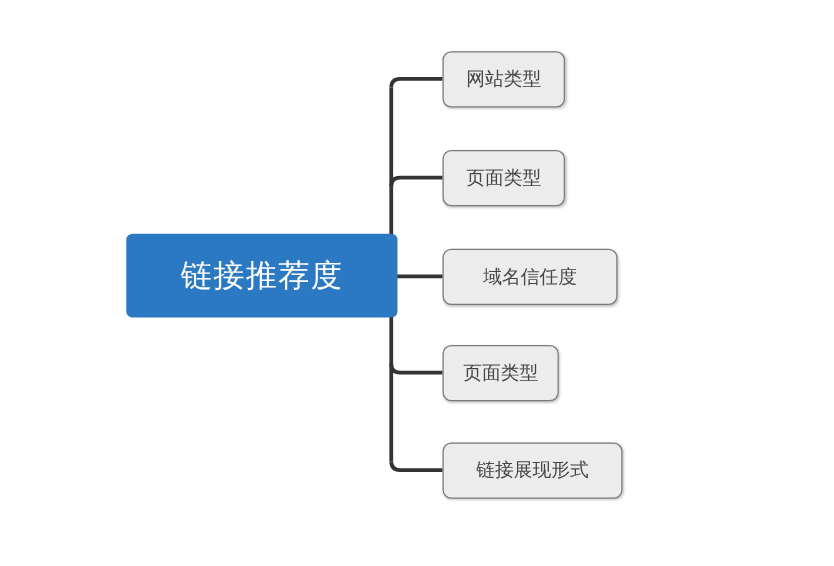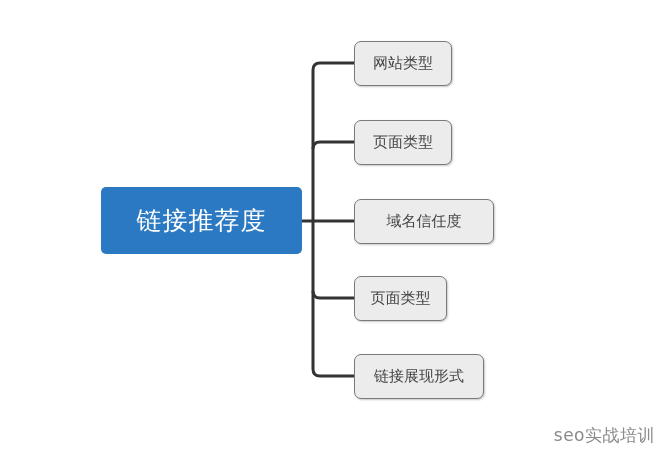--- a/index.html
+++ b/index.html
@@ -24,21 +24,21 @@
     left: 0;
     top: 0;
     width: 667px;
     height: 453px;
     pointer-events: none;
   }
   .root-node {
     position: absolute;
     left: 101px;
     top: 187px;
-    width: 201px;
+    width: 217px;
     height: 67px;
     border-radius: 5px;
     background: #2B79C2;
     display: flex;
     align-items: center;
     justify-content: center;
     box-sizing: border-box;
   }
   .root-label {
     color: #ffffff;
@@ -104,19 +104,18 @@
   </div>
 
   <div class="child-node" style="left:354px; top:199px; width:140px;">
     <span class="child-label">域名信任度</span>
   </div>
 
   <div class="child-node" style="left:354px; top:276px; width:93px;">
     <span class="child-label">页面类型</span>
   </div>
 
-  <div class="child-node" style="left:354px; top:354px; width:130px;">
+  <div class="child-node" style="left:354px; top:354px; width:144px;">
     <span class="child-label">链接展现形式</span>
   </div>
 
-  <div class="watermark">seo实战培训</div>
 
 </div>
 
 </body></html>

